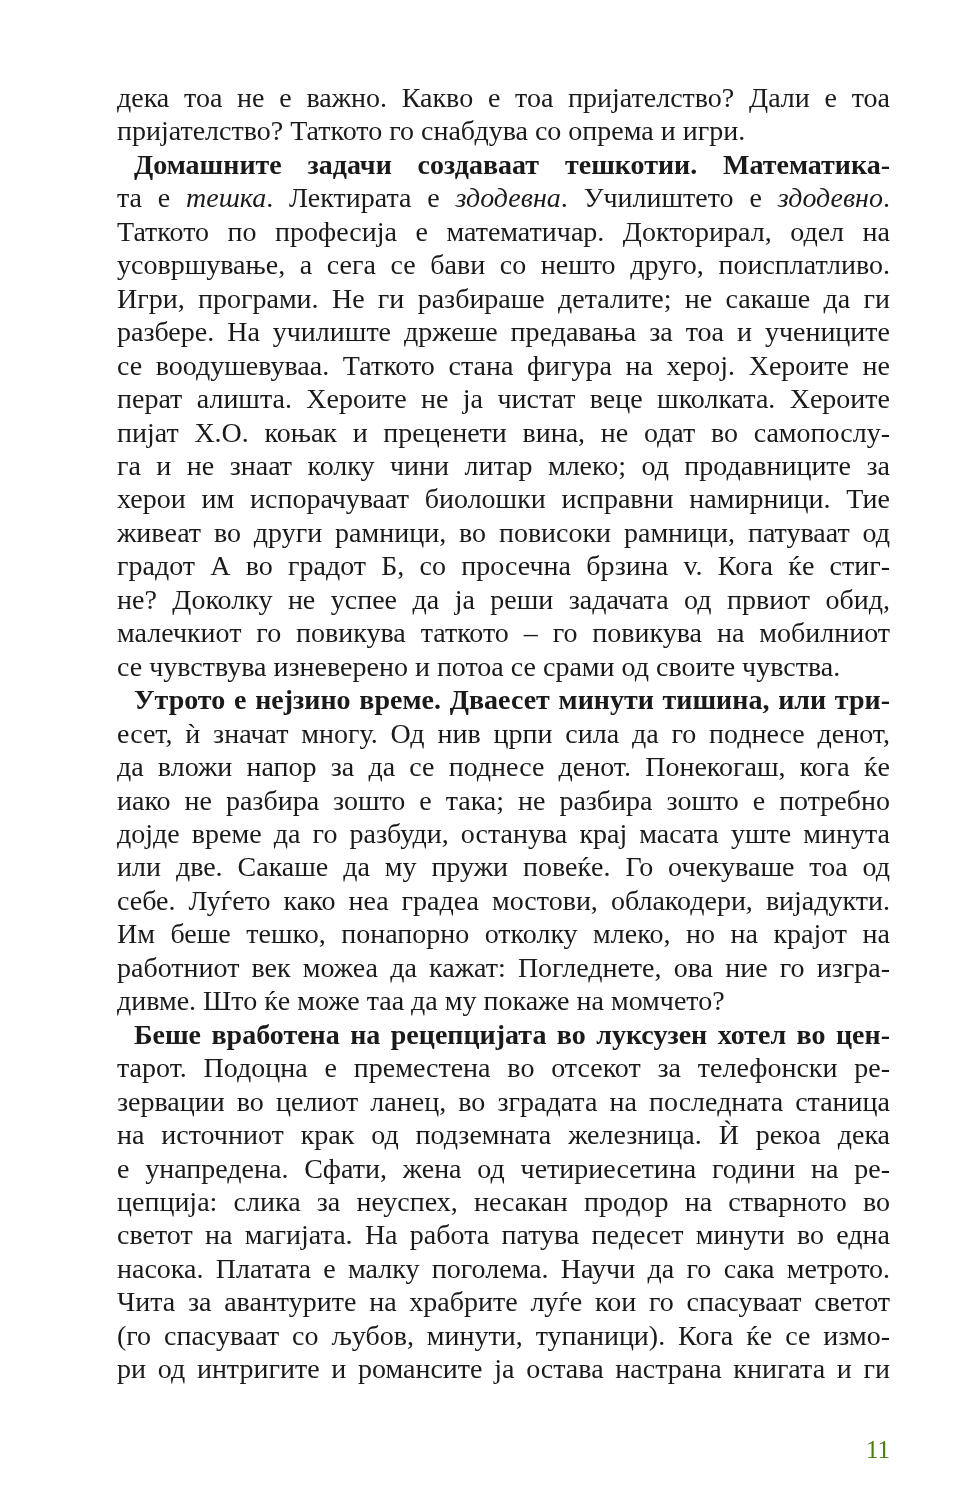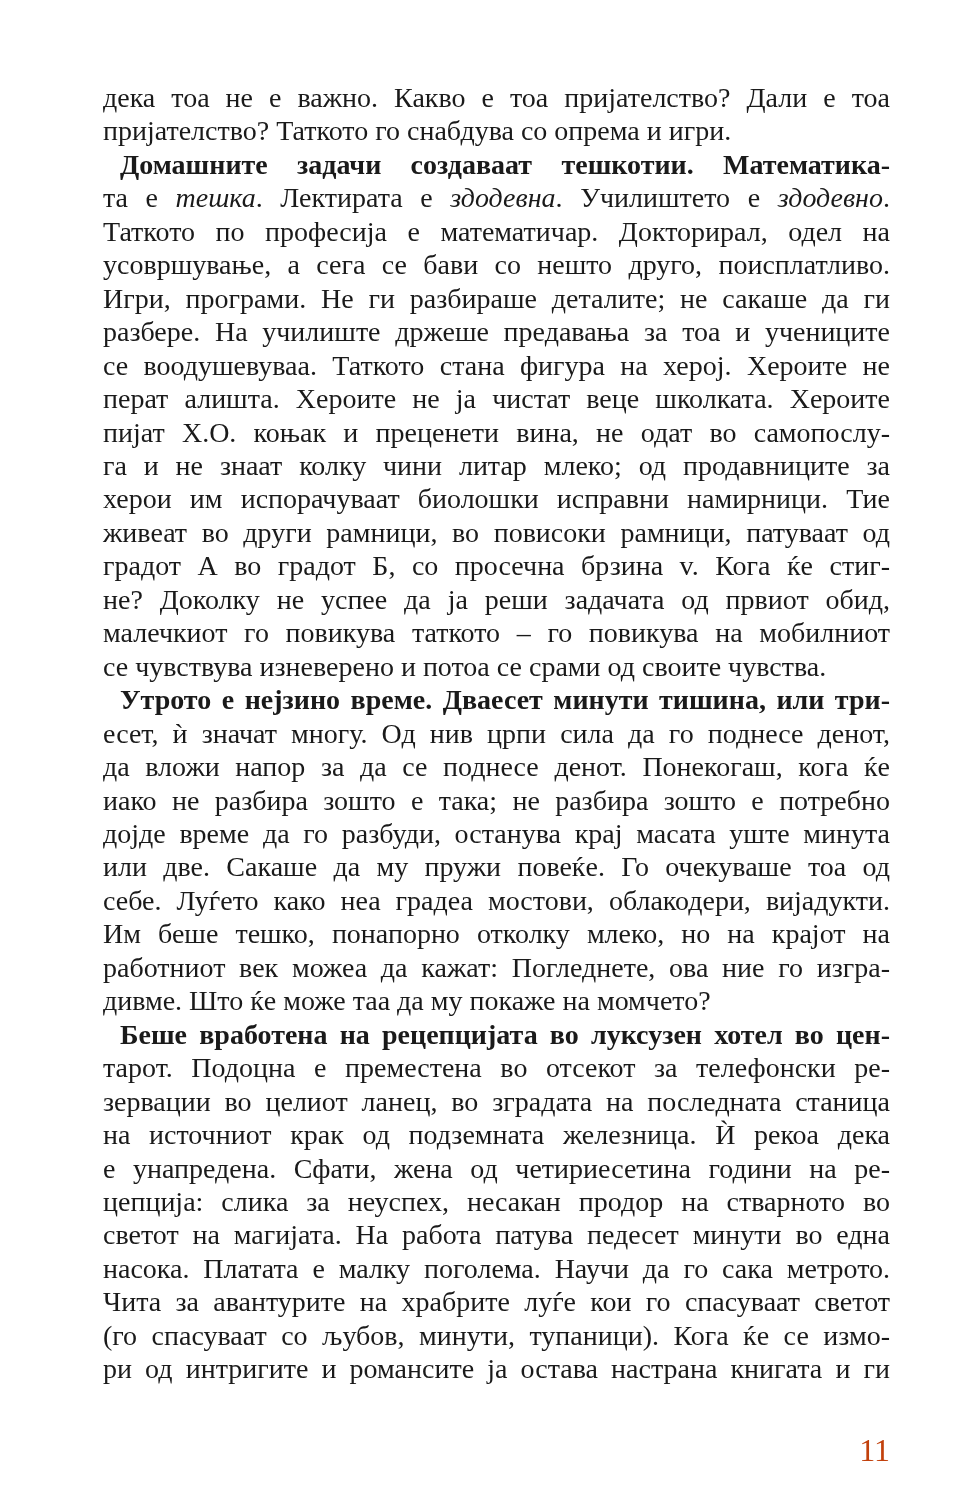--- a/index.html
+++ b/index.html
@@ -21,40 +21,41 @@
     left: 103px;
     top: 81px;
     width: 787px;
     font-size: 28px;
     line-height: 33.45px;
   }
   .line {
     text-align: justify;
     text-align-last: justify;
     white-space: normal;
+    margin-left: 14px;
   }
   .line.indent {
     text-indent: 17px;
     font-weight: bold;
   }
   .line.end {
     text-align-last: left;
   }
   .line i {
     font-style: italic;
   }
   .page-number {
     position: absolute;
     left: 103px;
     top: 1433px;
     width: 787px;
     text-align: right;
-    font-size: 32px;
+    font-size: 25px;
     line-height: 34px;
-    color: #c2410c;
+    color: #4d7c0f;
   }
 </style>
 </head>
 <body>
 
 <div class="page">
   <div class="text-block">
       <div class="line"><span>дека тоа не е важно. Какво е тоа пријателство? Дали е тоа</span></div>
       <div class="line end"><span>пријателство? Таткото го снабдува со опрема и игри.</span></div>
       <div class="line indent"><span>Домашните задачи создаваат тешкотии. Математика-</span></div>

